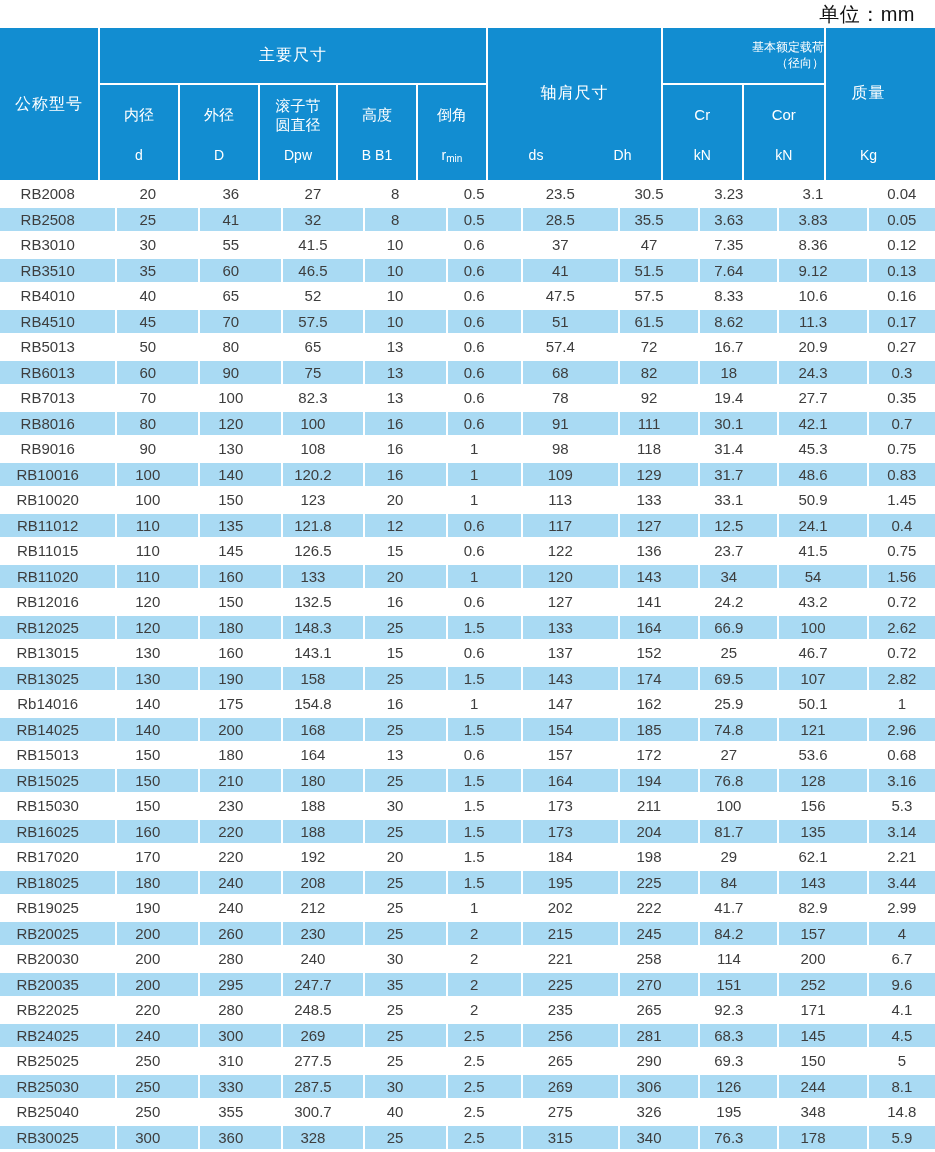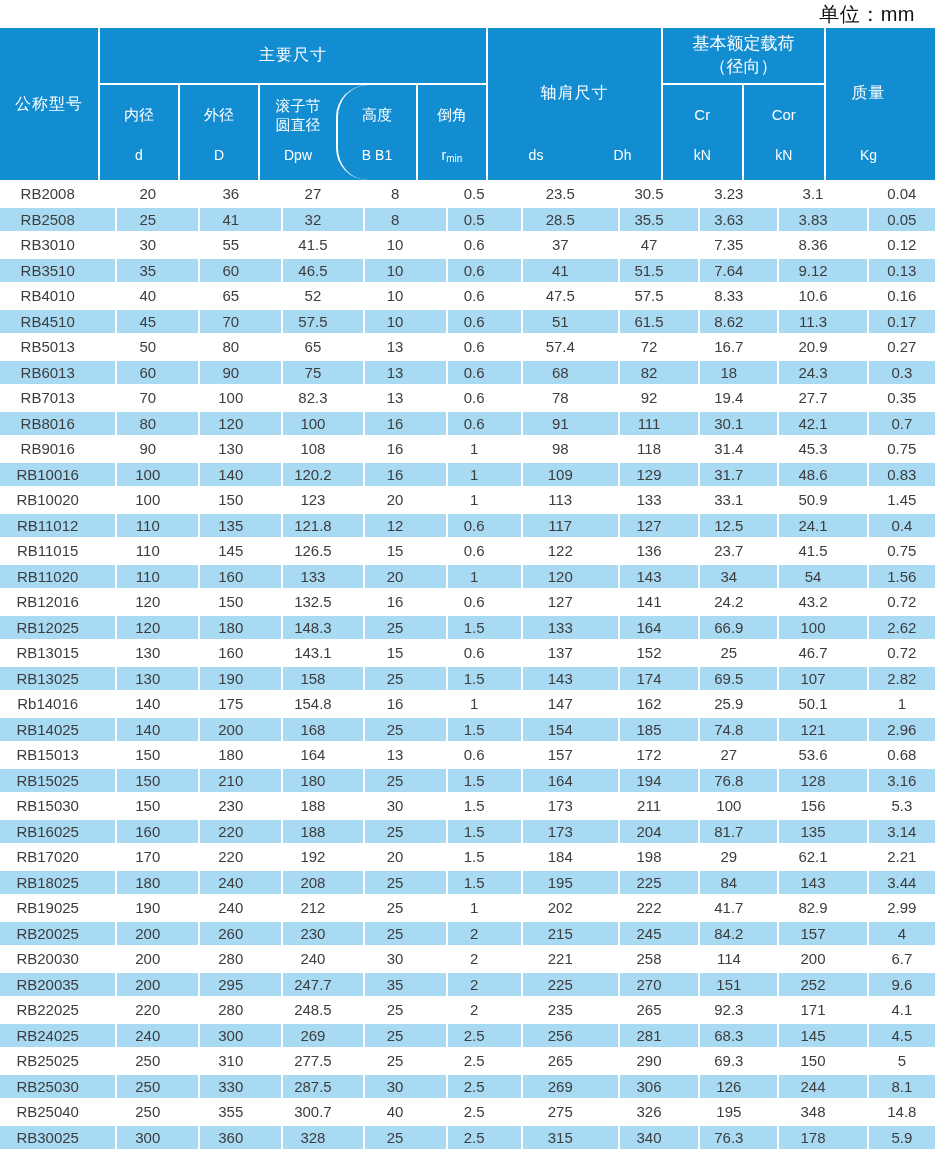--- a/index.html
+++ b/index.html
@@ -27,26 +27,26 @@
   .g-main { width:388px; }
   .g-shoulder { width:175px; }
   .g-load { width:163px; }
   .c-mass { width:87px; border-left:2px solid #fff; display:flex; flex-direction:column; }
 
   .band-top {
     height:57px; flex:0 0 57px; border-bottom:2px solid #fff;
     display:flex; flex-direction:column; align-items:center; justify-content:center;
     font-size:16px; letter-spacing:1px; text-align:center; line-height:1.3;
   }
-  .g-load .band-top { font-size:17px; letter-spacing:0; }
+  .g-load .band-top { font-size:12px; letter-spacing:0;align-items:flex-end; }
 
   .subs { flex:1; display:flex; }
   .sub { display:flex; flex-direction:column; }
   .sub + .sub { border-left:2px solid #fff; }
-  .s1 { width:78px; } .s2 { width:80px; } .s3 { width:78px; } .s4 { width:80px;border-radius:32px; } .s5 { width:70px; }
+  .s1 { width:78px; } .s2 { width:80px; } .s3 { width:78px; } .s4 { width:80px; } .s5 { width:70px; }
 
   .lbl { flex:1; display:flex; align-items:center; justify-content:center; text-align:center; font-size:15px; line-height:1.25; padding:0 2px; }
   .lbl .narrow { display:inline-block; max-width:3.2em; }
   .sym { height:34px; flex:0 0 34px; display:flex; align-items:flex-start; justify-content:center; font-size:14px; padding-top:1px; }
   .sym .ss { font-size:10px; align-self:flex-start; margin-top:6px; }
 
   .lbl-area { flex:1; display:flex; align-items:center; justify-content:center; font-size:16px; letter-spacing:1px; padding-top:12px; }
   .syms { height:34px; flex:0 0 34px; display:flex; }
   .syms .half { display:flex; align-items:flex-start; justify-content:center; font-size:14px; padding-top:1px; }
   .g-shoulder .half-a { width:96px; } .g-shoulder .half-b { width:77px; }

